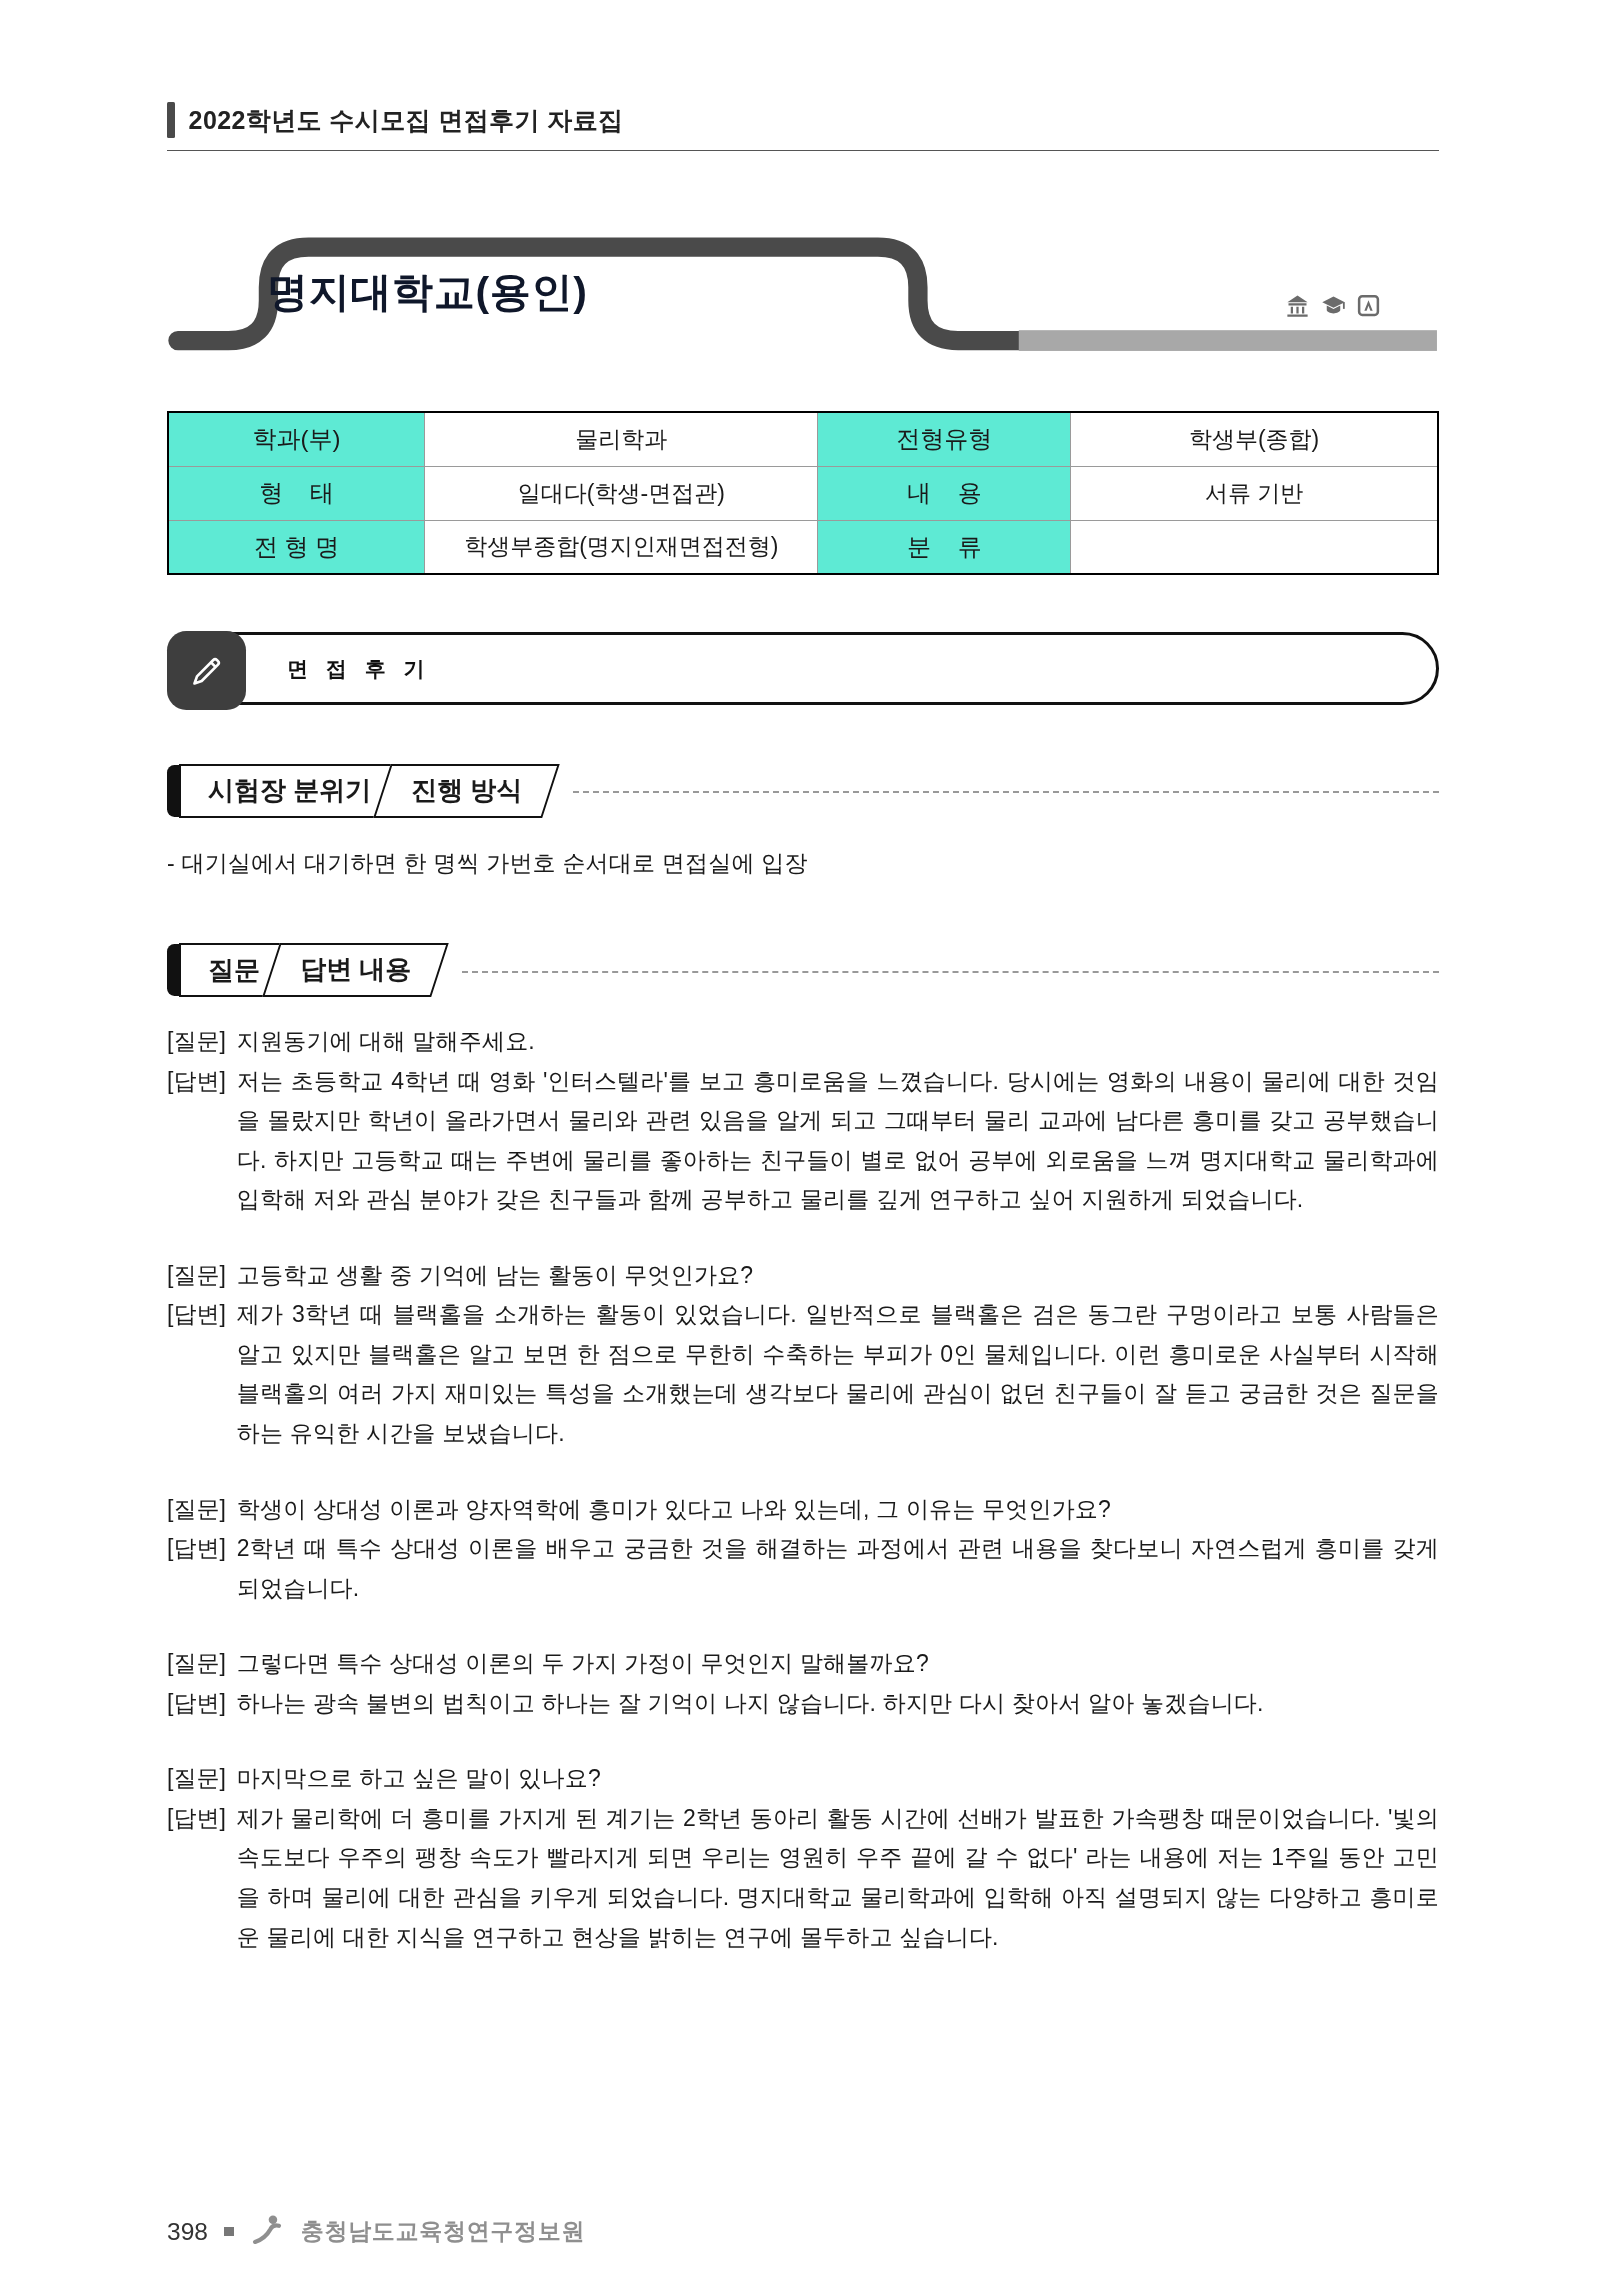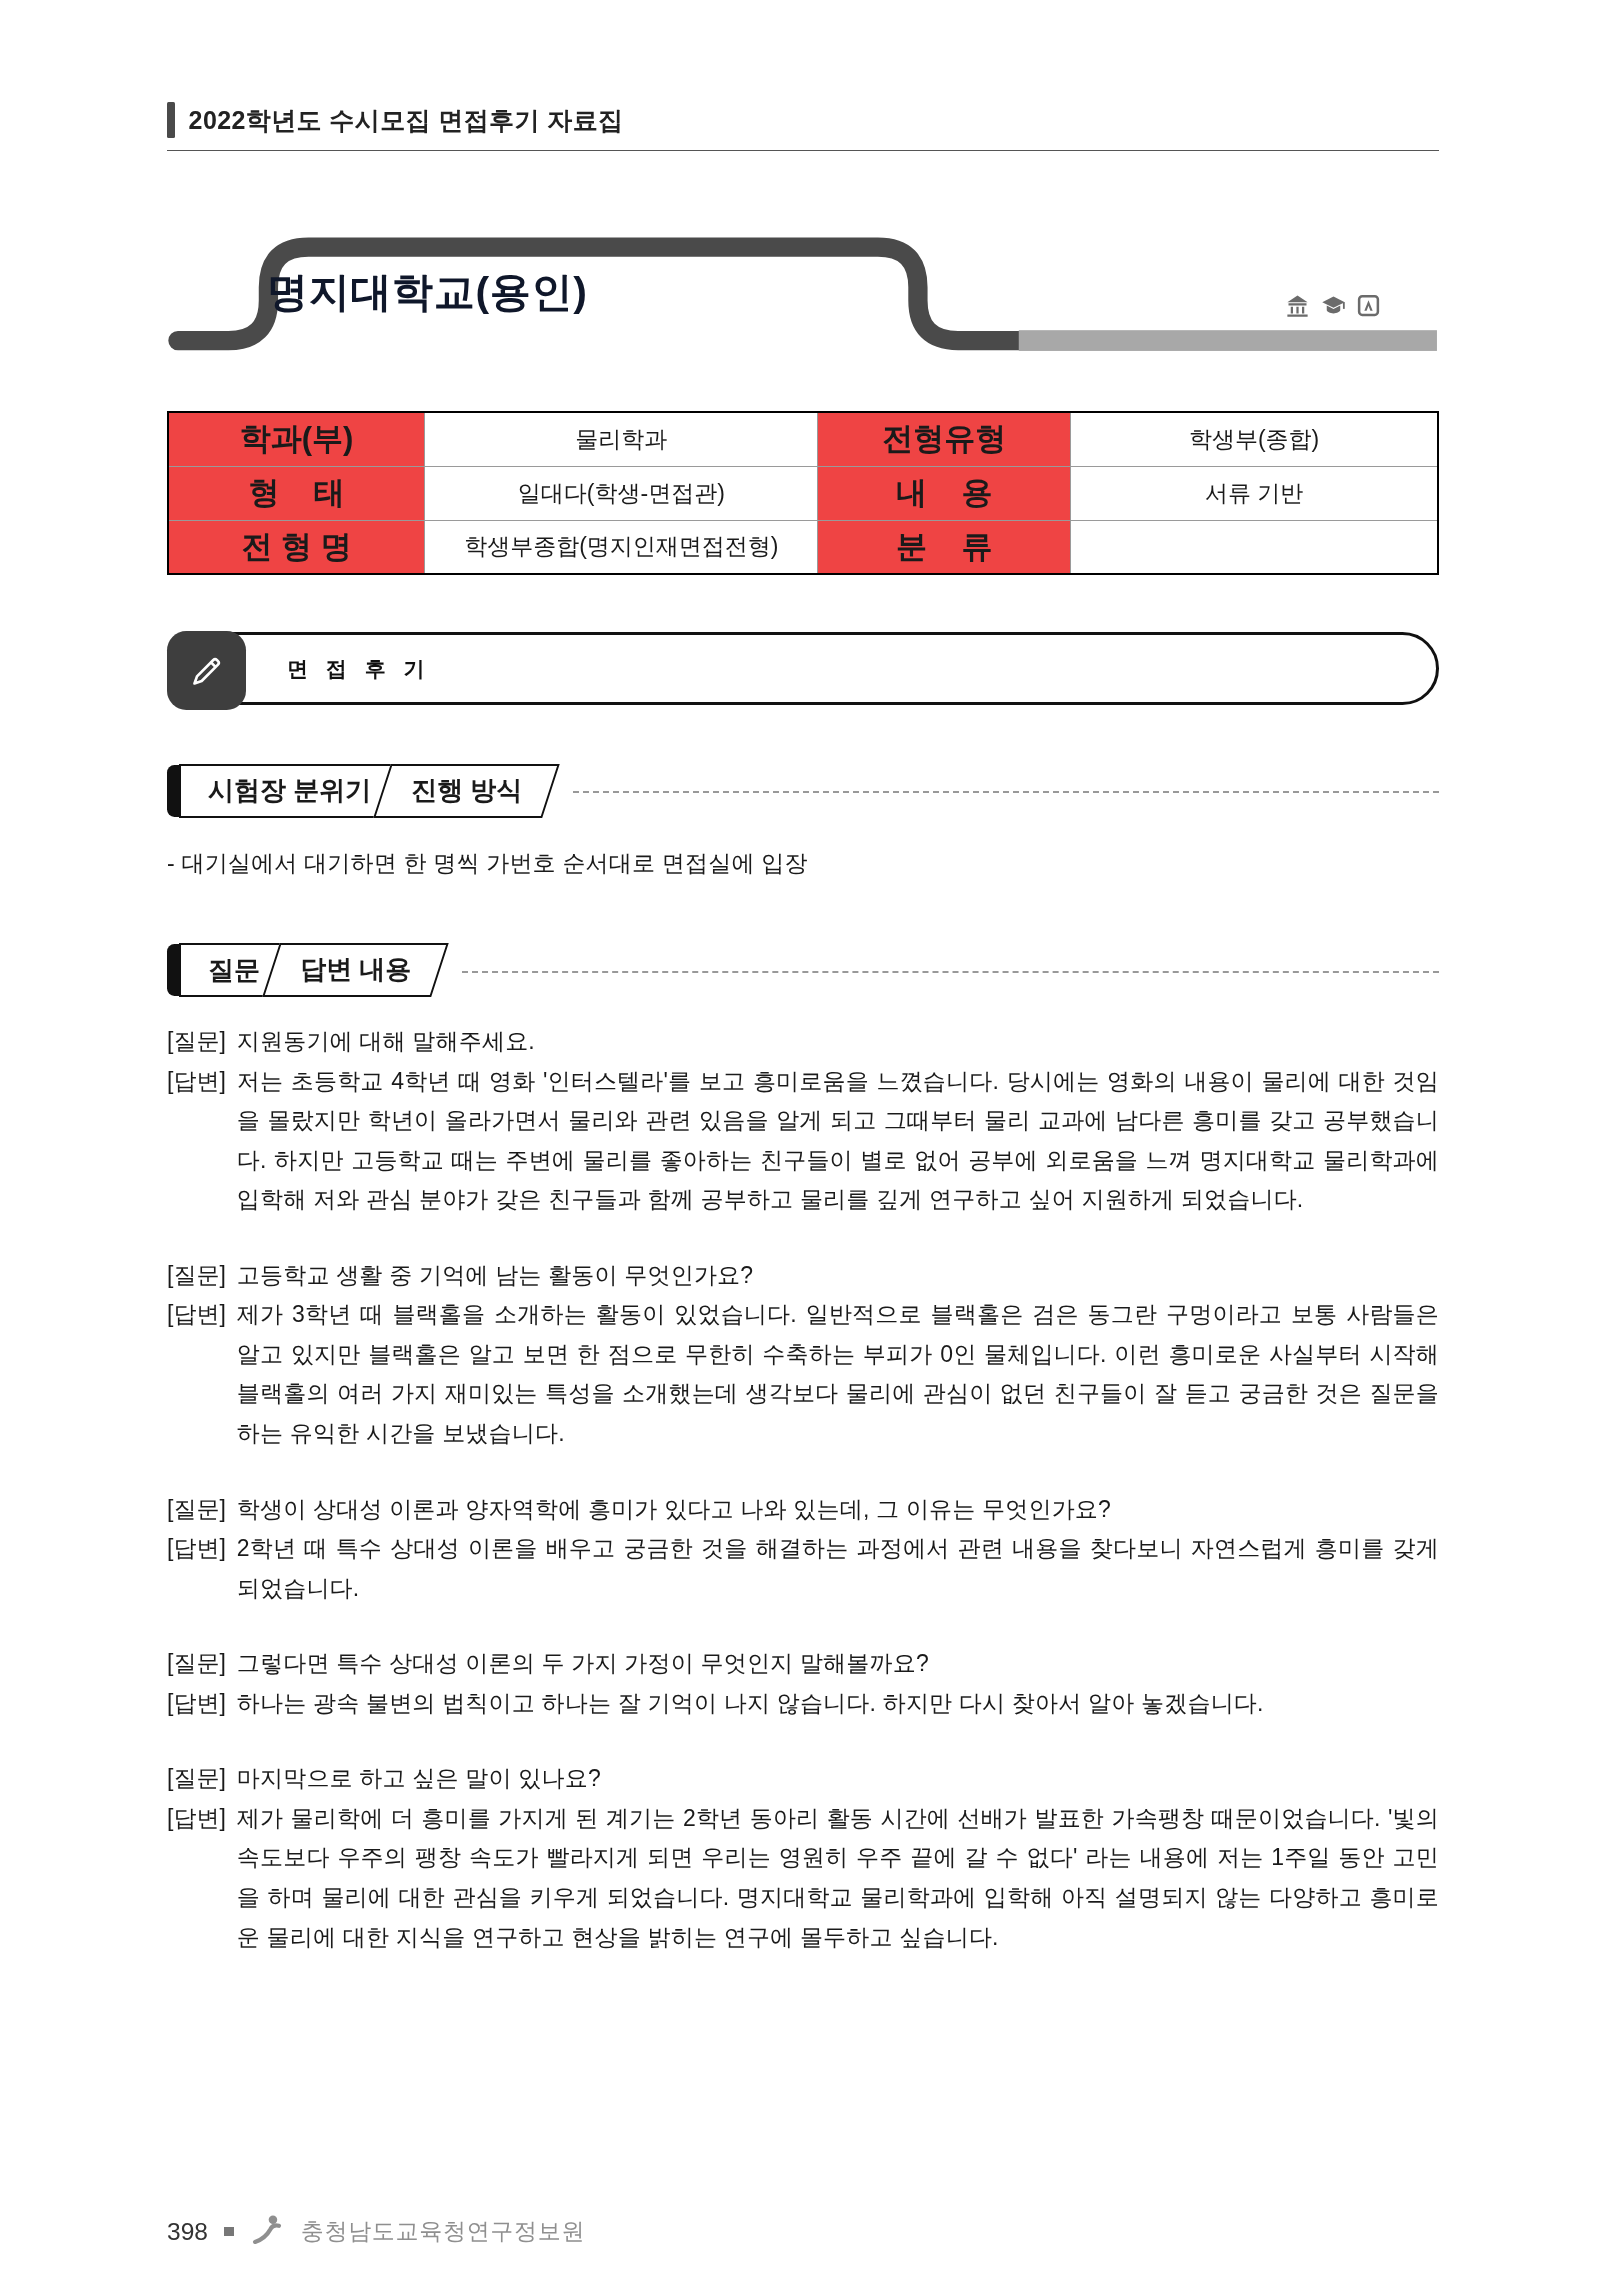--- a/index.html
+++ b/index.html
@@ -79,23 +79,23 @@
     border: 2.2px solid #000;
   }
   .info-table td {
     border: 1.1px solid #9a9a9a;
     height: 54px;
     text-align: center;
     vertical-align: middle;
     font-size: 23px;
   }
   .info-table td.lbl {
-    background: #ef4444;
-    font-weight: bold;
-    font-size: 31px;
+    background: #5eead4;
+    font-weight: normal;
+    font-size: 24px;
     white-space: pre;
   }
 
   
   .section-pill {
     position: relative;
     margin-top: 57px;
     height: 73px;
     border: 3px solid #111;
     border-radius: 39px;
@@ -195,21 +195,21 @@
     left: 167px;
     bottom: 45px;
     display: flex;
     align-items: center;
     gap: 16.4px;
   }
   .page-num { font-size: 24.5px; color: #333; }
   .footer-sq { width: 9.7px; height: 9.7px; background: #777; }
   .footer-org {
     font-size: 23px;
-    font-weight: normal;
+    font-weight: bold;
     color: #8f8f8f;
     letter-spacing: 0.7px;
     text-align: right;
   }
 </style>
 </head>
 <body>
 
 <div class="page">
   <div class="content">

